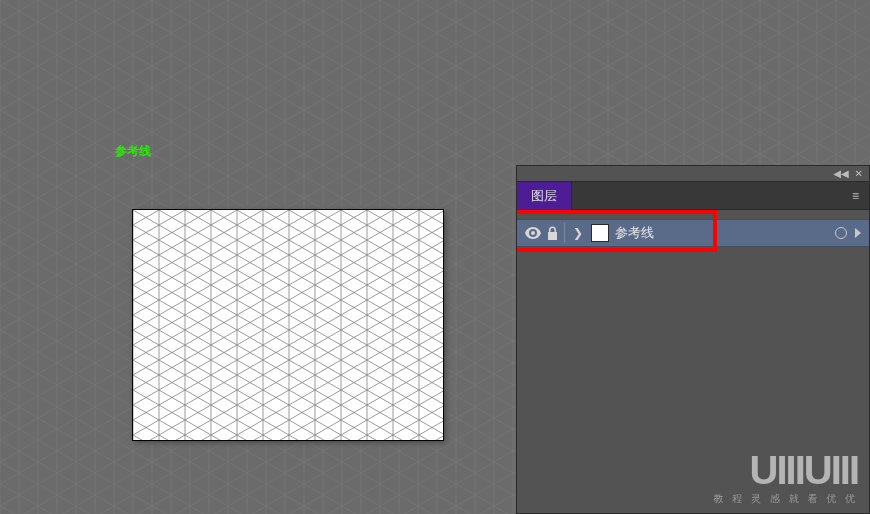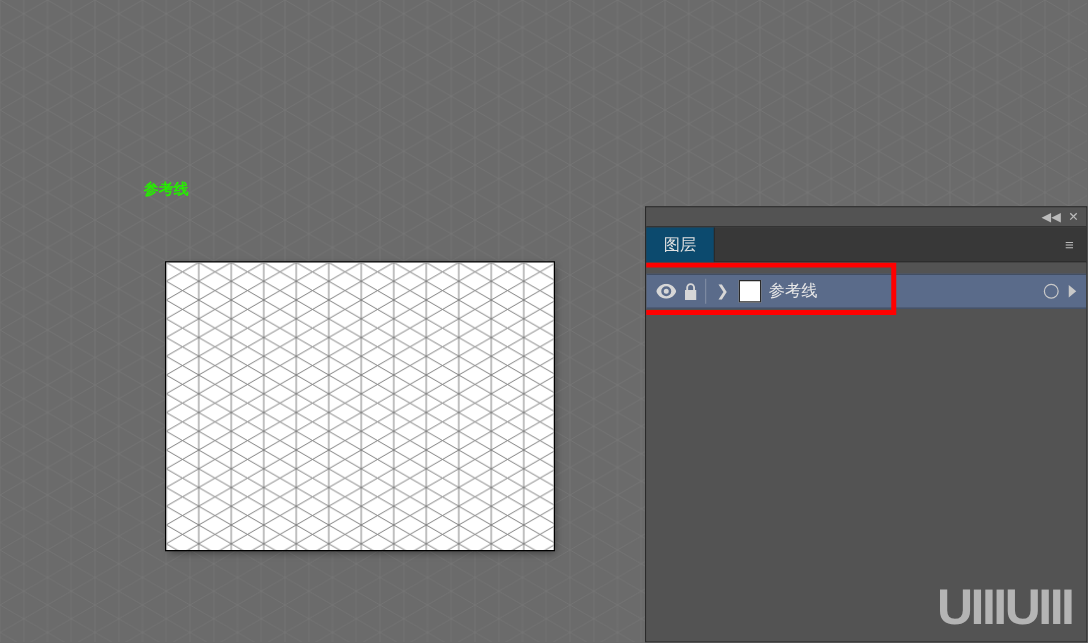--- a/index.html
+++ b/index.html
@@ -66,21 +66,21 @@
 }
 .panel-tabs {
   height: 28px;
   background: #383838;
   display: flex;
   align-items: center;
   justify-content: space-between;
   border-bottom: 1px solid #2a2a2a;
 }
 .tab {
-  background: #0c4a6e;
+  background: #4c1d95;
   color: #e0e0e0;
   padding: 0 14px;
   height: 28px;
   display: flex;
   align-items: center;
   font-size: 13px;
   border-right: 1px solid #2a2a2a;
 }
 .panel-menu {
   color: #bbb;
@@ -211,13 +211,14 @@
       <span class="layer-thumb"></span>
       <span class="layer-name">参考线</span>
       <span class="layer-target"></span>
       <span class="layer-select"></span>
     </div>
   </div>
 </div>
 
 <div class="watermark">
   <div class="logo">UIIIUIII</div>
+  <div class="tagline">教 程 灵 感 就 看 优 优</div>
 </div>
 
 </body></html>

